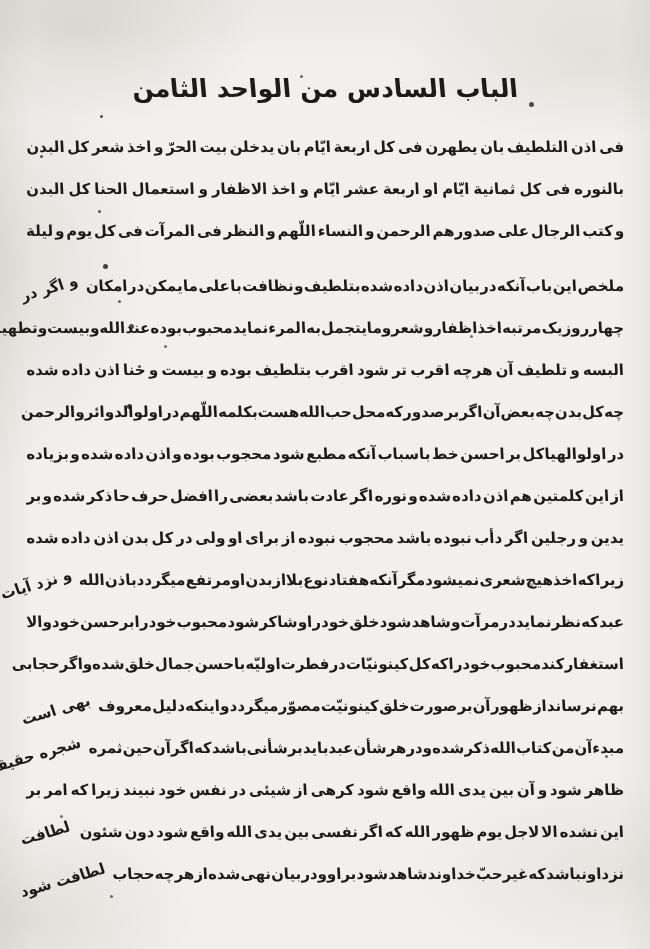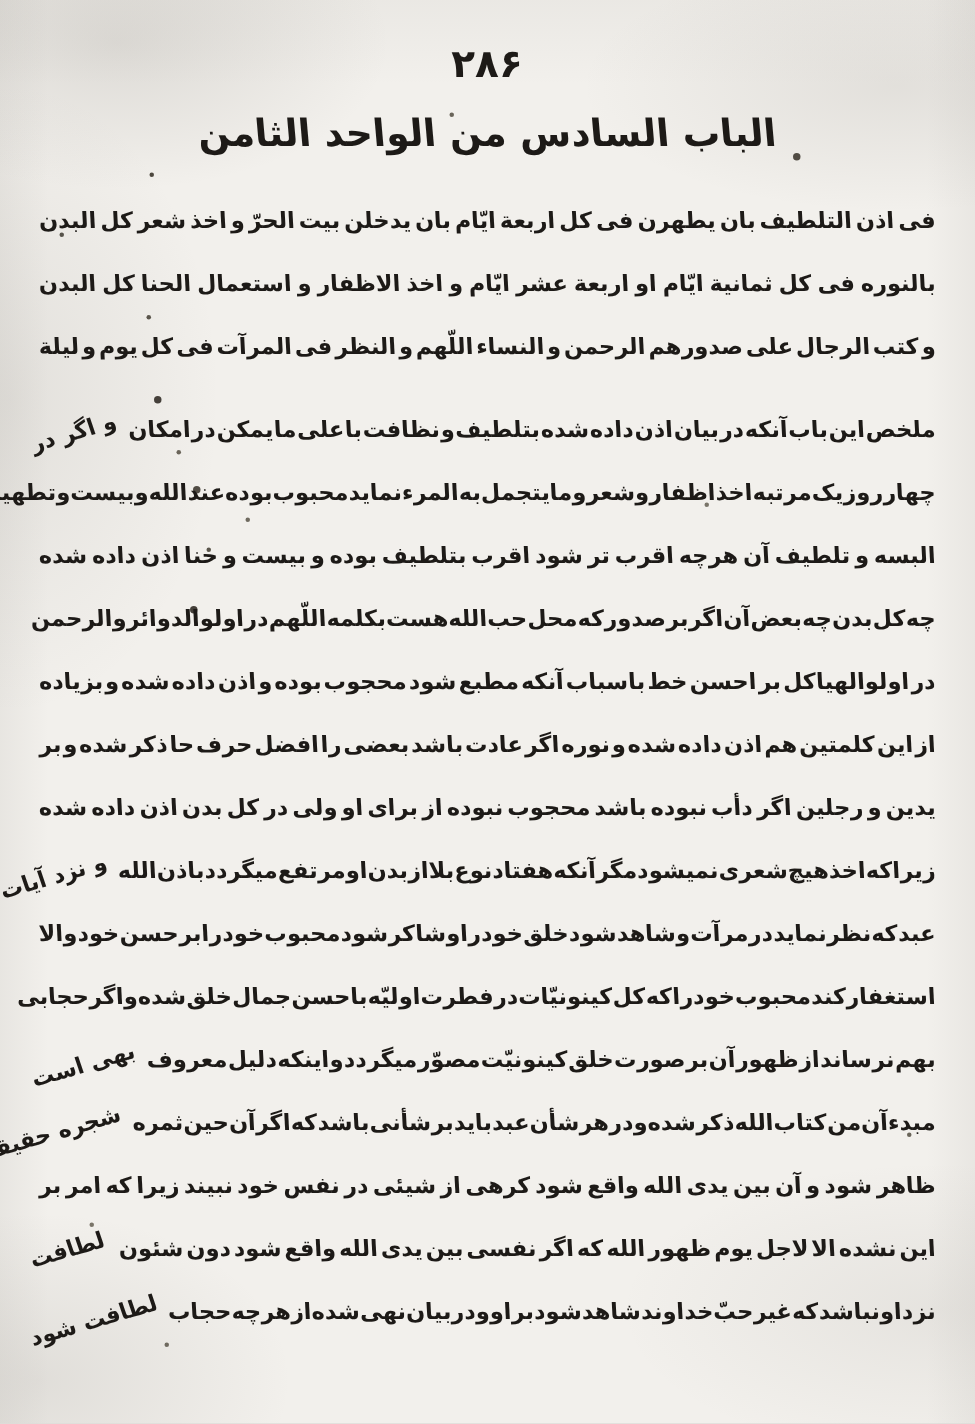--- a/index.html
+++ b/index.html
@@ -93,21 +93,20 @@
     transform: rotate(-16deg) translateY(-7px);
     transform-origin: 100% 100%;
   }
 </style>
 </head>
 <body>
 
 <div class="page">
   <div class="speck"></div>
 
-  <div class="folio">۲۸۶</div>
 
   <h1 class="heading">الباب السادس من الواحد الثامن</h1>
 
   <div class="body-block" id="body-block">
       <div class="line">
         <span class="w">فی</span>
         <span class="w">اذن</span>
         <span class="w">التلطیف</span>
         <span class="w">بان</span>
         <span class="w">یطهرن</span>

